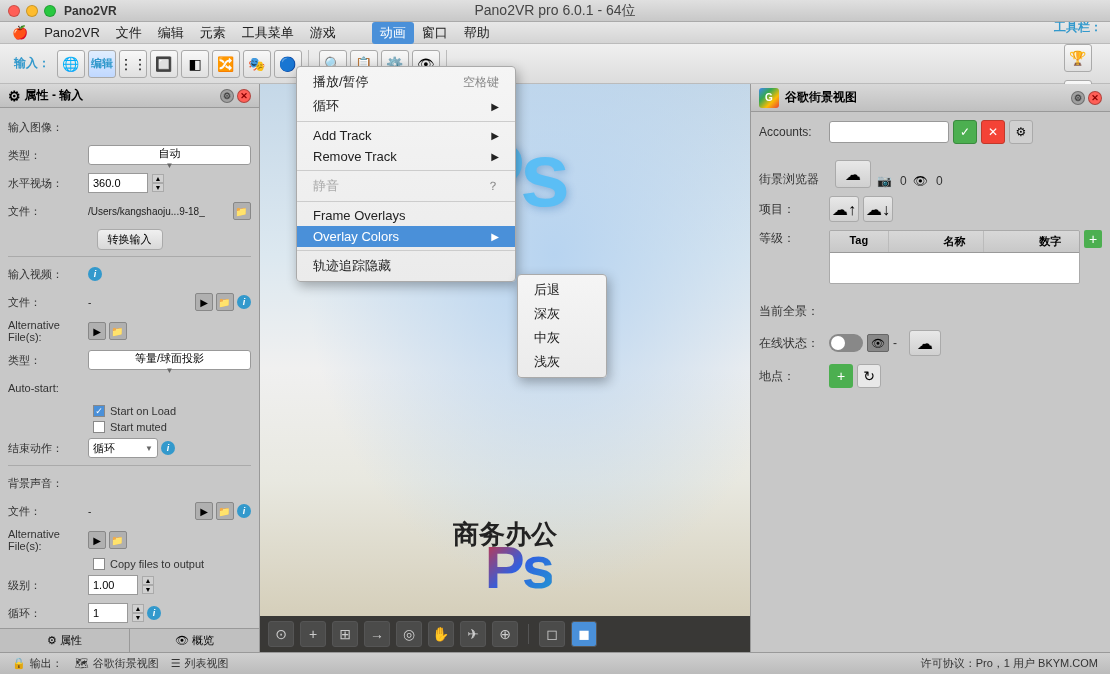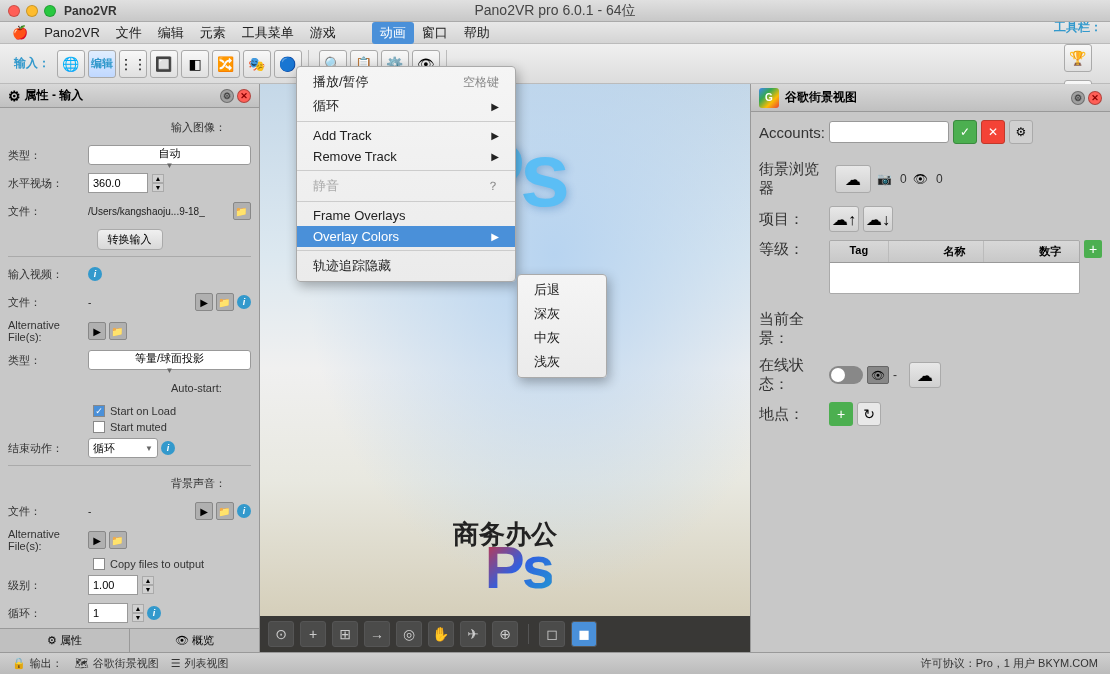--- a/index.html
+++ b/index.html
@@ -165,21 +165,20 @@
     .panel-scroll {
       flex: 1;
       overflow-y: auto;
       padding: 8px;
     }
     .field-row {
       display: flex;
       align-items: center;
       margin-bottom: 6px;
       min-height: 22px;
-      justify-content: flex-end;
     }
     .field-label {
       width: 80px;
       font-size: 11px;
       color: #333;
       flex-shrink: 0;
     }
     .field-control {
       flex: 1;
       display: flex;
@@ -349,21 +348,21 @@
       overflow-y: auto;
     }
     .right-field-row {
       display: flex;
       align-items: center;
       margin-bottom: 8px;
       min-height: 22px;
     }
     .right-label {
       width: 70px;
-      font-size: 15px;
+      font-size: 12px;
       color: #333;
       flex-shrink: 0;
     }
     .right-control {
       flex: 1;
       display: flex;
       align-items: center;
       gap: 4px;
     }
     .accounts-select {
@@ -399,21 +398,21 @@
       width: 24px; height: 24px;
       background: #d0d0d0;
       border: 1px solid #aaa;
       border-radius: 3px;
       display: flex; align-items: center; justify-content: center;
       font-size: 12px;
       cursor: pointer;
     }
     .street-view-row {
       display: flex;
-      align-items: center;
+      align-items: flex-end;
       gap: 6px;
       margin-bottom: 8px;
     }
     .cloud-btn {
       width: 36px; height: 28px;
       background: linear-gradient(to bottom, #e8e8e8, #d0d0d0);
       border: 1px solid #aaa;
       border-radius: 3px;
       display: flex; align-items: center; justify-content: center;
       font-size: 16px;

